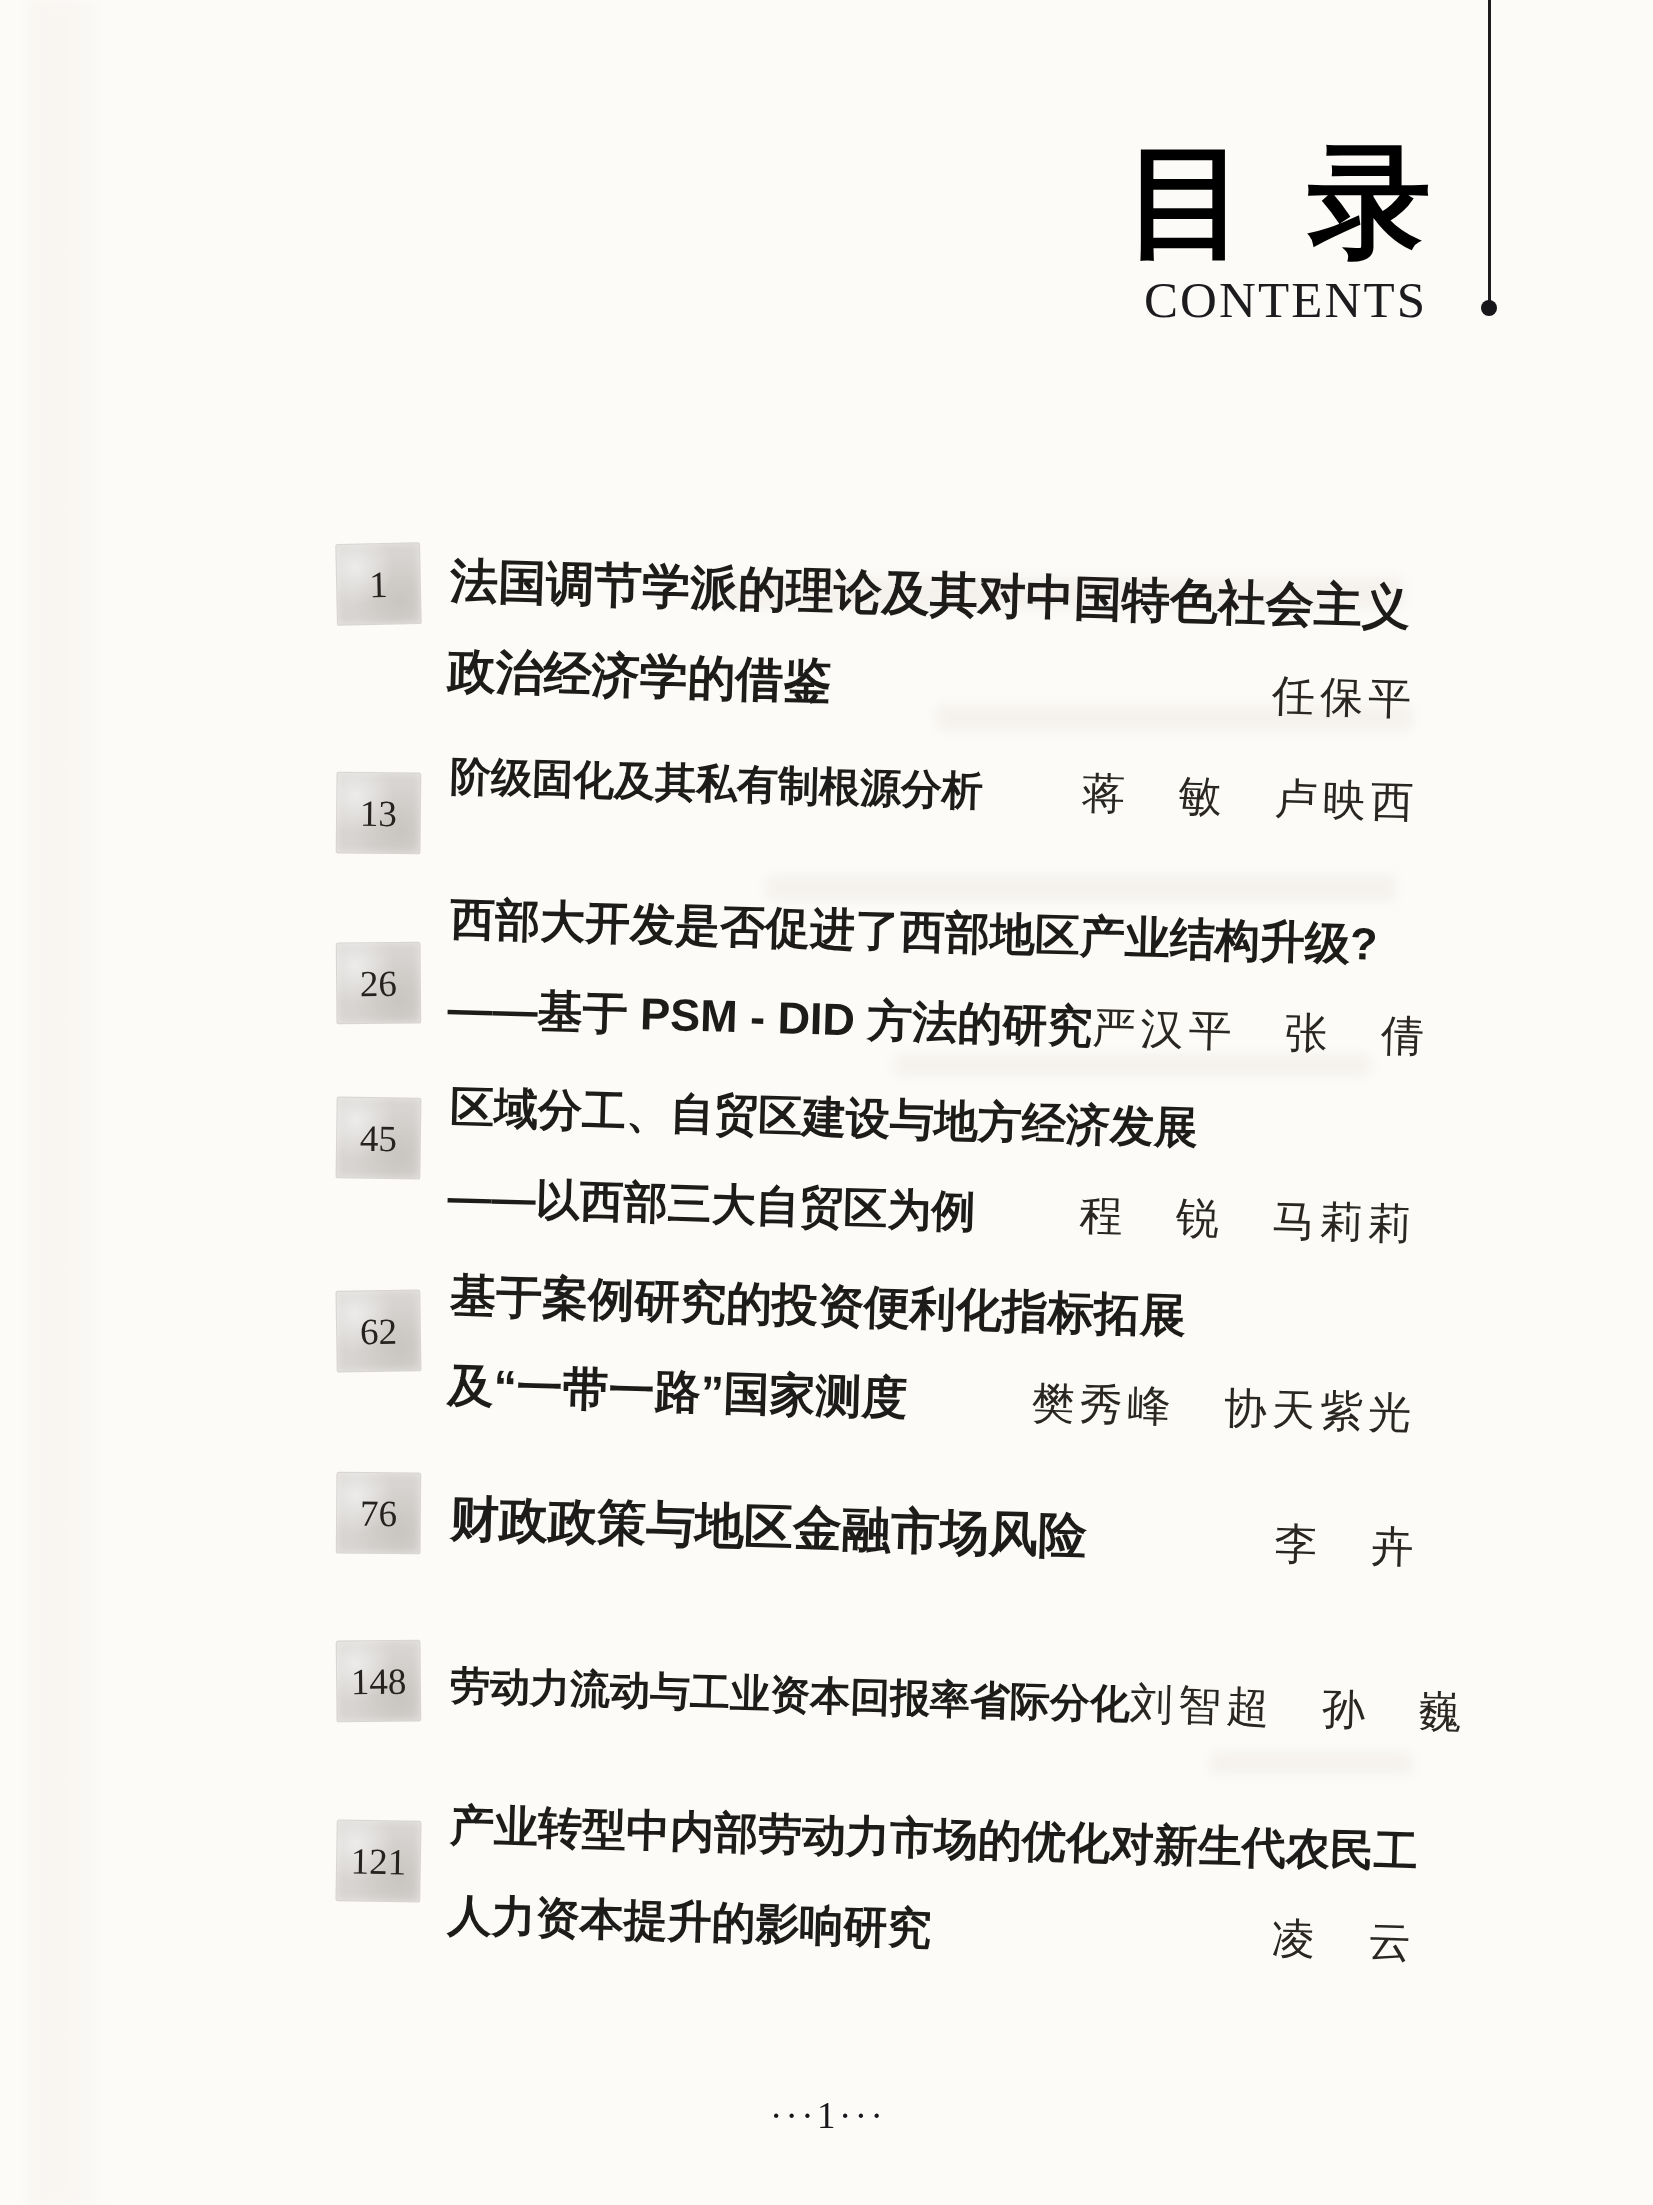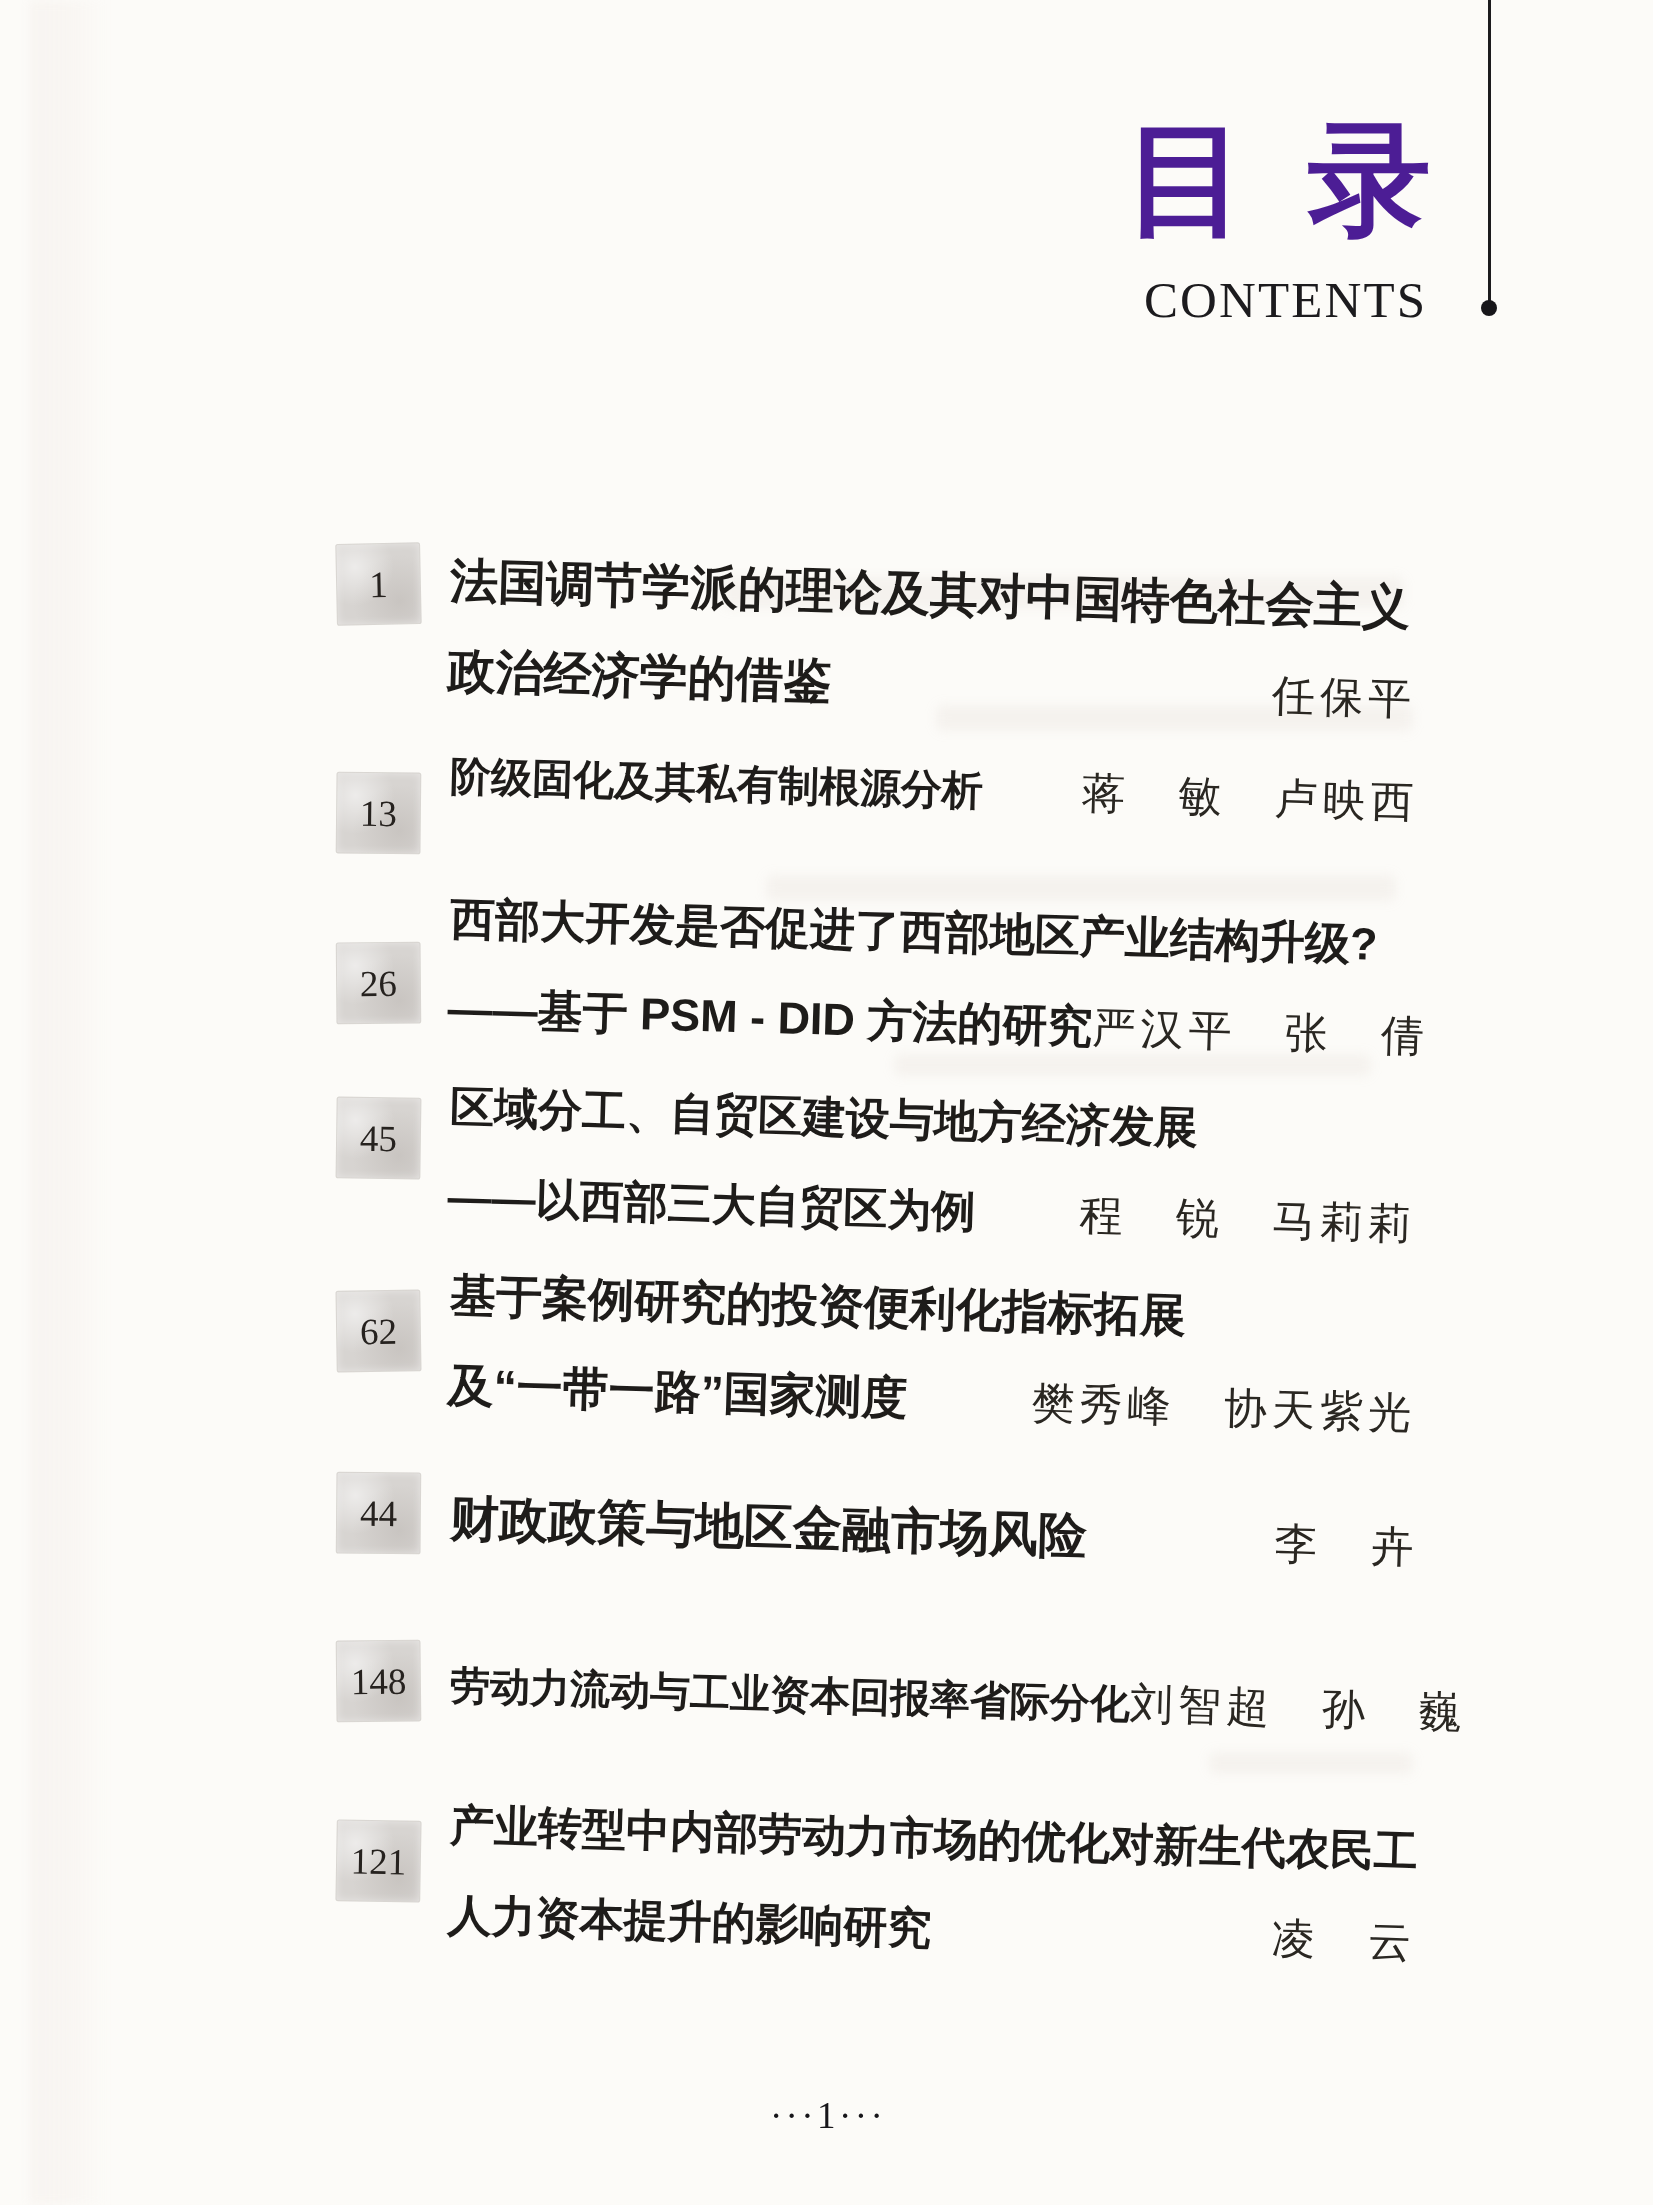--- a/index.html
+++ b/index.html
@@ -10,24 +10,24 @@
     color:#1e1c1a;
   }
   
   .scan-band{
     position:absolute;left:30px;top:0;width:77px;height:100%;
     background:linear-gradient(90deg,rgba(226,208,203,0.14),rgba(226,208,203,0.10) 55%,rgba(226,208,203,0));
     filter:blur(5.1px);
   }
   
   .cn-title{
-    position:absolute;left:1125px;top:128px;
-    font-family:Liberation Mono, monospace;font-weight:bold;
+    position:absolute;left:1125px;top:140px;
+    font-family:Liberation Sans, sans-serif;font-weight:bold;
     font-size:123px;line-height:1;letter-spacing:60px;
-    color:#4c1d95;white-space:nowrap;
+    color:#000000;white-space:nowrap;
   }
   .en-title{
     position:absolute;left:1144px;top:275px;
     font-family:"Liberation Serif",serif;
     font-size:51px;line-height:1;letter-spacing:2.1px;
     color:#1c1b1e;white-space:nowrap;
   }
   .head-rule{
     position:absolute;left:1488px;top:0;width:2.6px;height:302px;
     background:#1c1b1e;
@@ -147,21 +147,21 @@
         <span class="ttl" style="font-size:46px;">基于案例研究的投资便利化指标拓展</span>
       </div>
     <div class="tline">
       <span class="ttl" style="font-size:46px;">及“一带一路”国家测度</span>
       <span class="auth">樊秀峰　协天紫光</span>
     </div>
   </div>
 </div>
 
 <div class="entry" style="top:1489px;">
-  <div class="pagebox" style="top:-16px;transform:rotate(0.5deg);">44</div>
+  <div class="pagebox" style="top:-16px;transform:rotate(0.5deg);">76</div>
   <div class="textblock">
     <div class="tline">
       <span class="ttl" style="font-size:49px;">财政政策与地区金融市场风险</span>
       <span class="auth">李　卉</span>
     </div>
   </div>
 </div>
 
 <div class="entry" style="top:1656px;">
   <div class="pagebox" style="top:-15.3px;transform:rotate(-0.6deg);">148</div>

